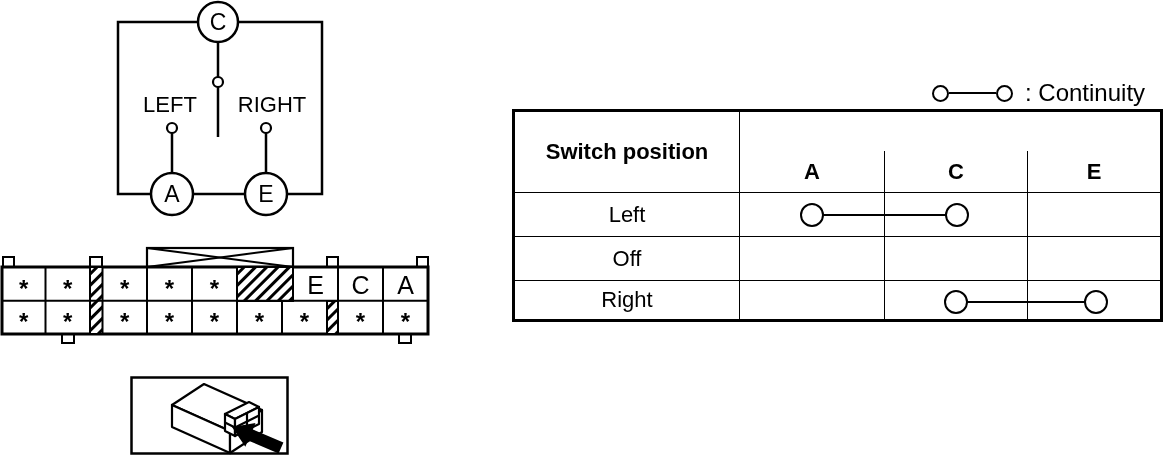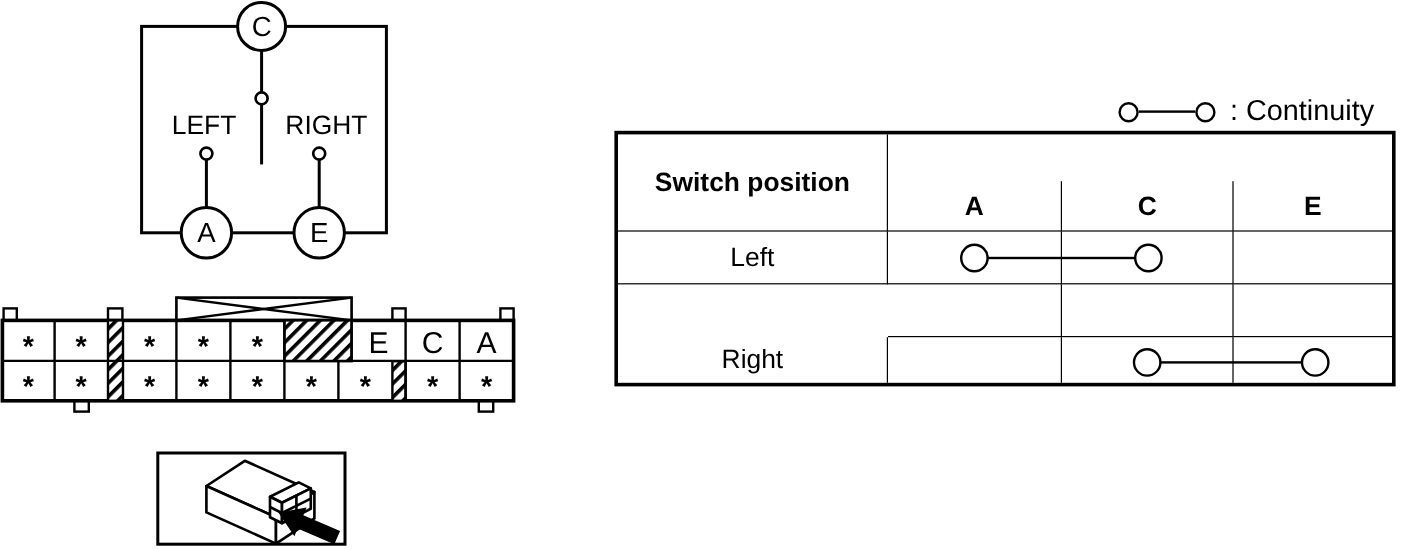--- a/index.html
+++ b/index.html
@@ -148,20 +148,21 @@
       <div class="cell bold br bb c-switch">Switch position</div>
       <div class="cell bold br bb" style="grid-column:2;grid-row:2;">A</div>
       <div class="cell bold br bb" style="grid-column:3;grid-row:2;">C</div>
       <div class="cell bold bb" style="grid-column:4;grid-row:2;">E</div>
 
       <div class="cell br bb" style="grid-column:1;grid-row:3;">Left</div>
       <div class="cell br bb" style="grid-column:2;grid-row:3;"></div>
       <div class="cell br bb" style="grid-column:3;grid-row:3;"></div>
       <div class="cell bb" style="grid-column:4;grid-row:3;"></div>
 
+      <div class="cell br bb" style="grid-column:1;grid-row:4;">Off</div>
       <div class="cell br bb" style="grid-column:2;grid-row:4;"></div>
       <div class="cell br bb" style="grid-column:3;grid-row:4;"></div>
       <div class="cell bb" style="grid-column:4;grid-row:4;"></div>
 
       <div class="cell br" style="grid-column:1;grid-row:5;">Right</div>
       <div class="cell br" style="grid-column:2;grid-row:5;"></div>
       <div class="cell br" style="grid-column:3;grid-row:5;"></div>
       <div class="cell" style="grid-column:4;grid-row:5;"></div>
     </div>
 

